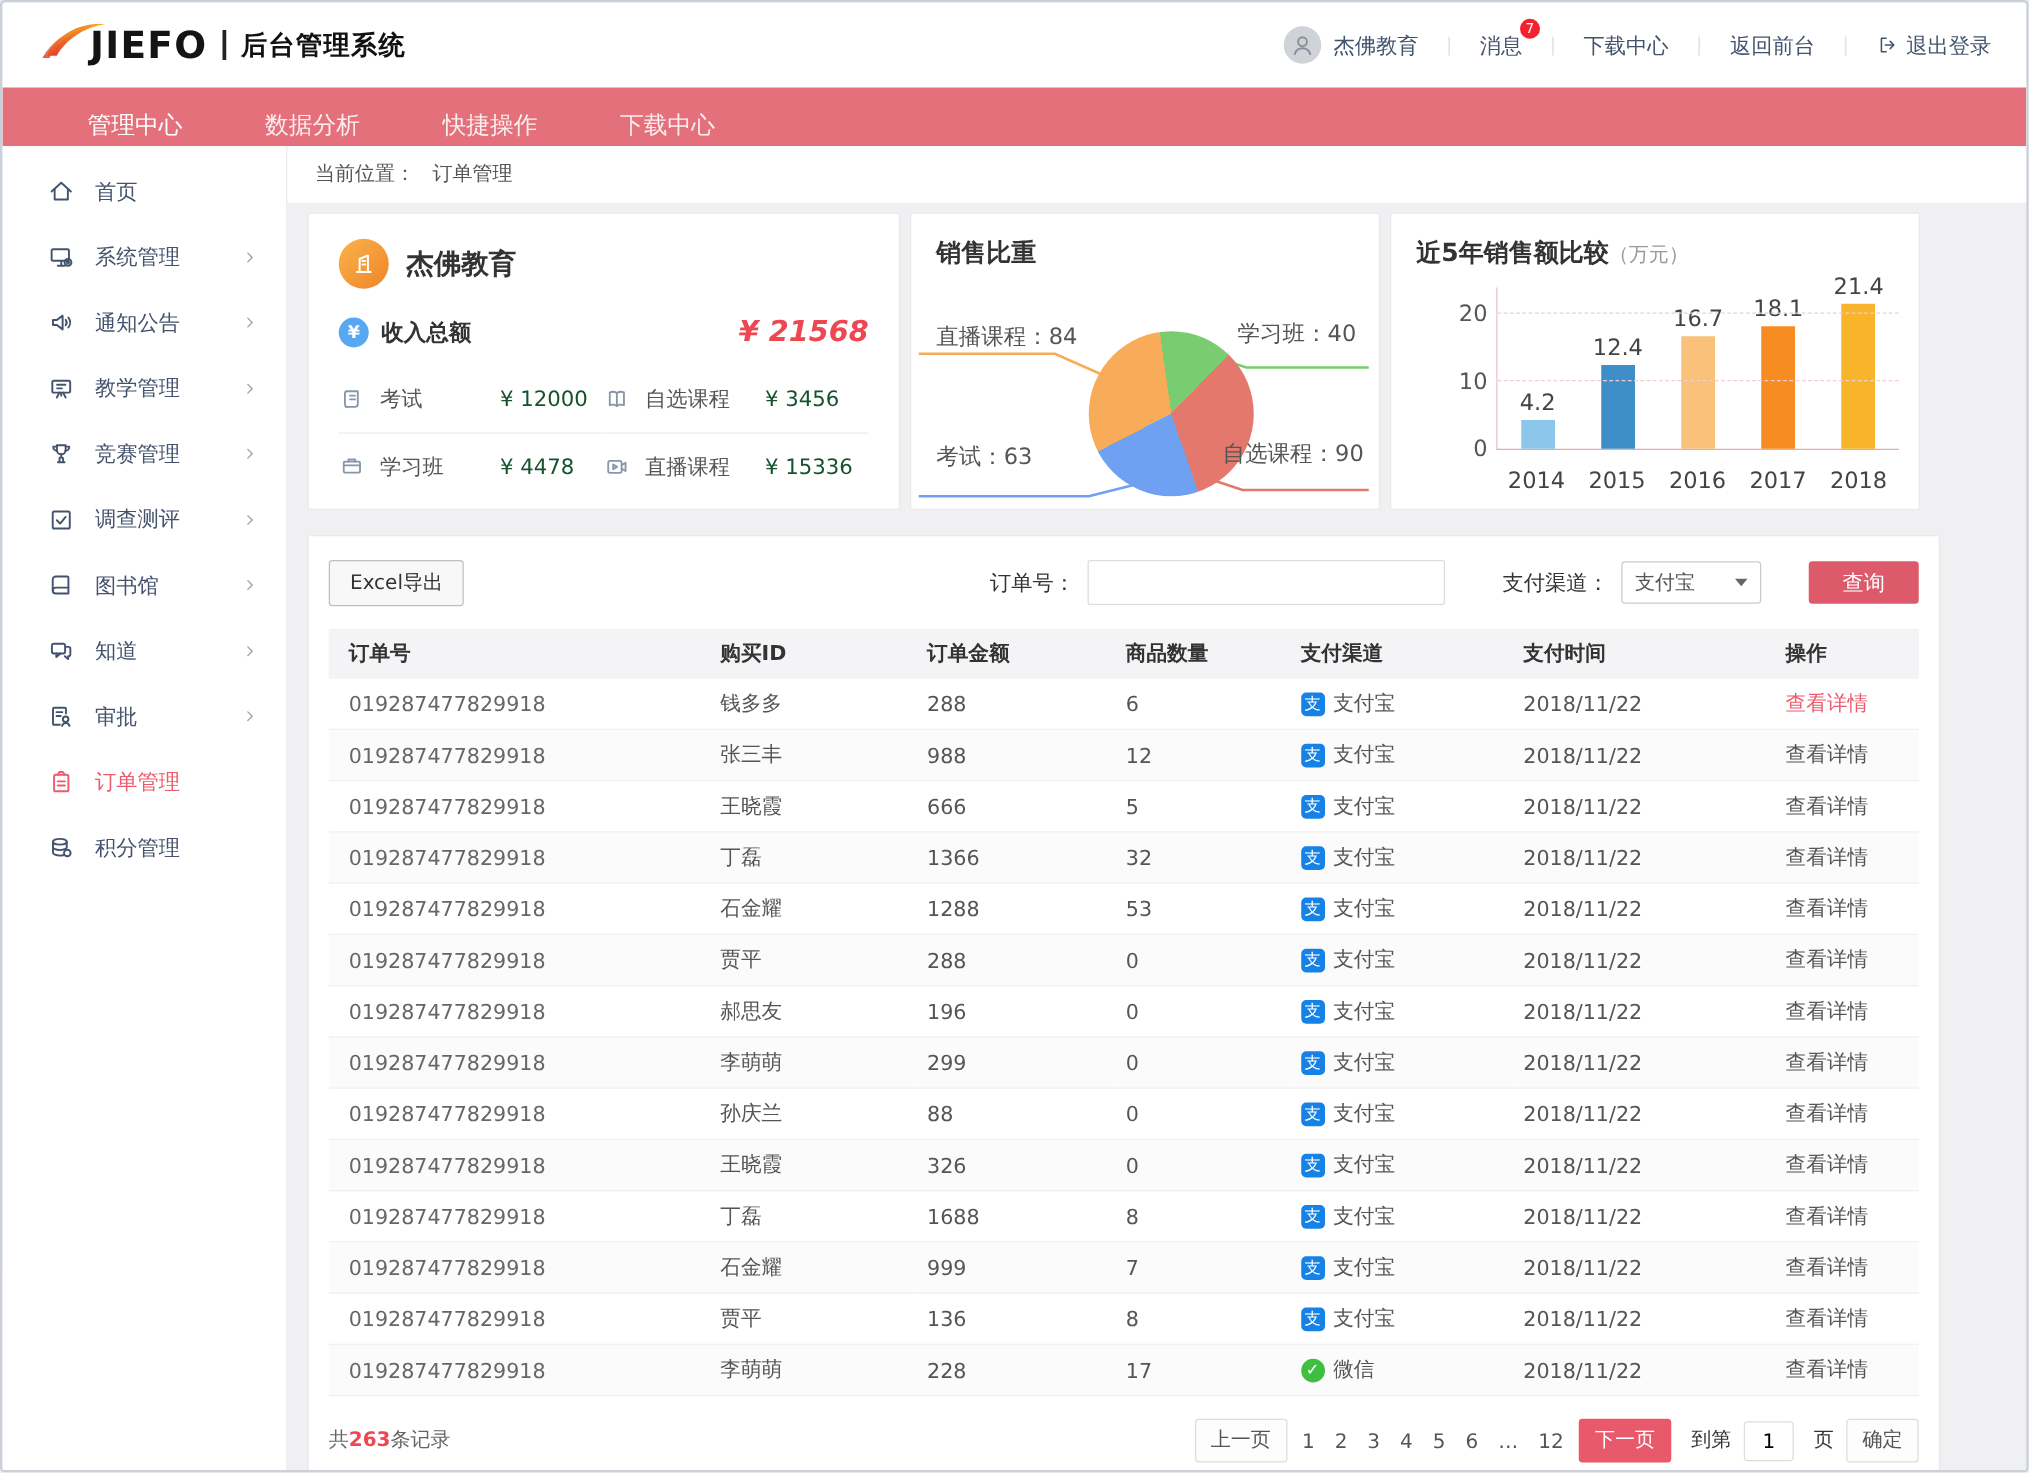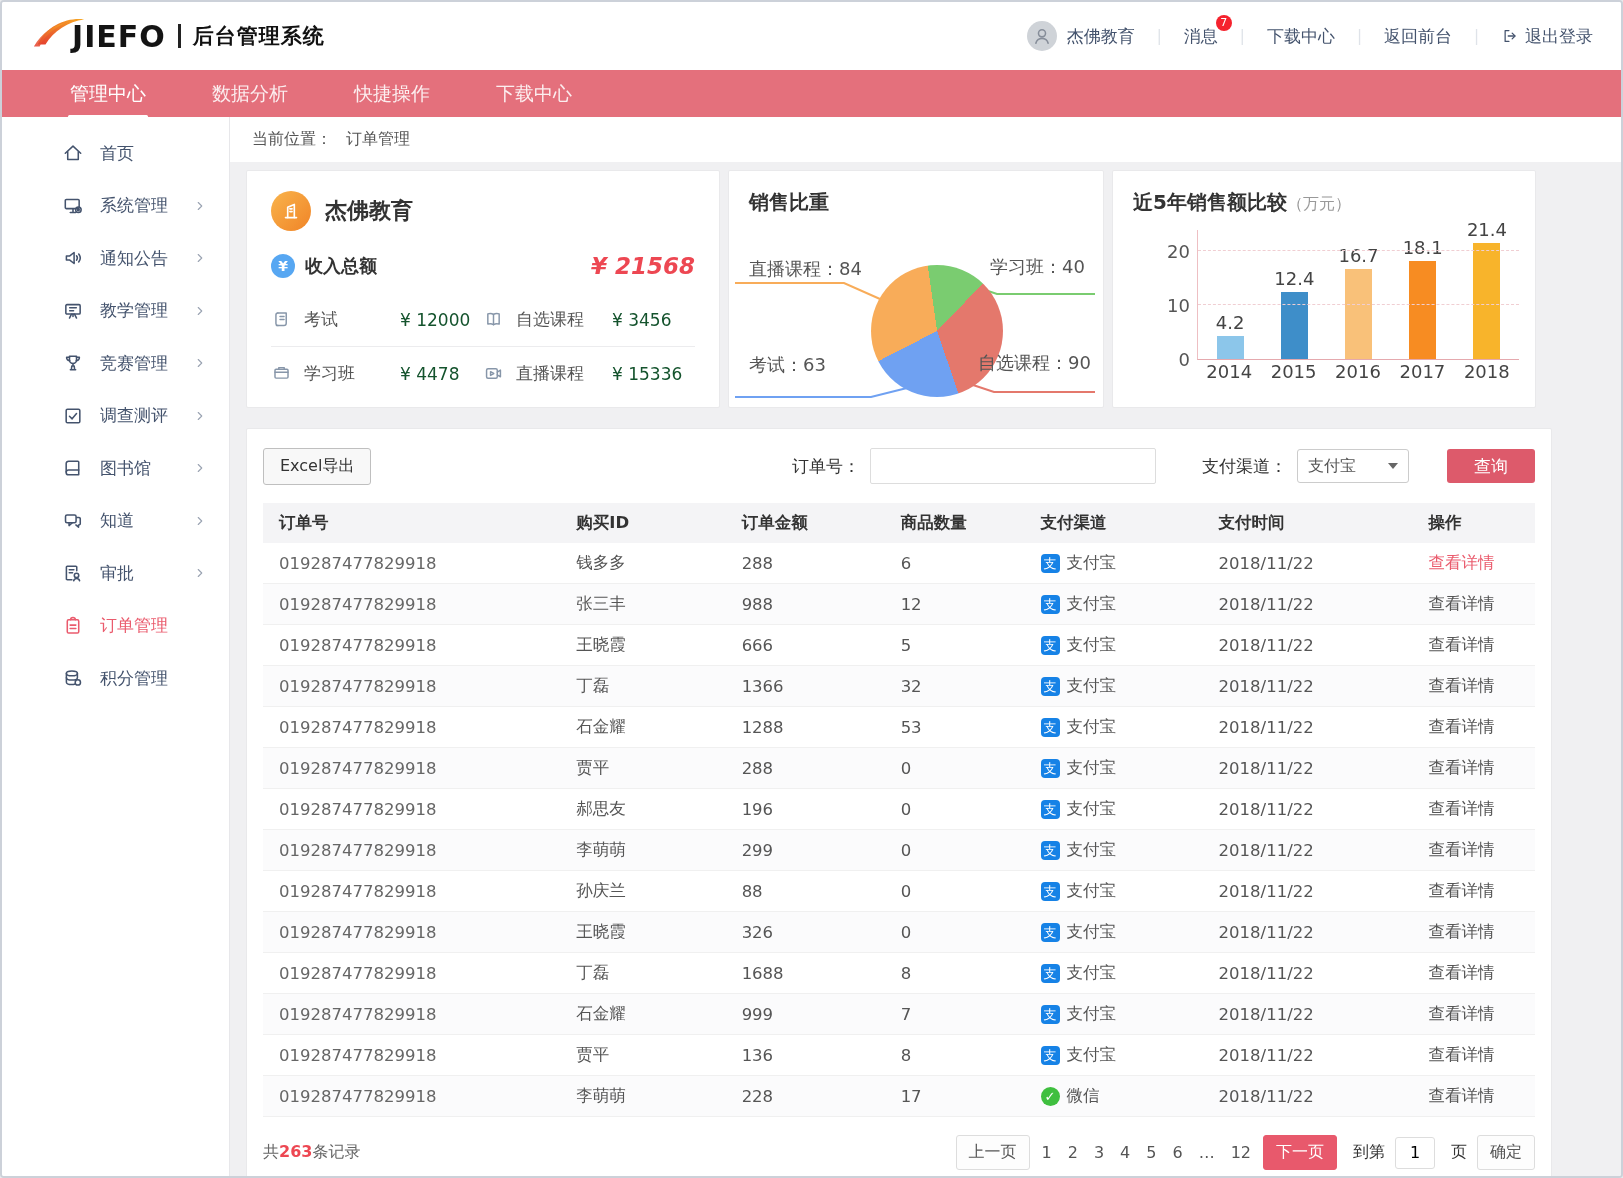--- a/index.html
+++ b/index.html
@@ -23,30 +23,30 @@
   .avatar svg { width:22px; height:22px; }
   .messages { position:relative; cursor:pointer; }
   .badge { position:absolute; top:-10px; right:-14px; min-width:16px; height:16px; background:#f5222d;
            color:#fff; font-size:11px; border-radius:50%; display:flex; align-items:center; justify-content:center; }
   .top-link { cursor:pointer; display:flex; align-items:center; }
   .logout-ic { width:18px; height:18px; margin-right:6px; }
 
   svg.ic { fill:none; stroke:currentColor; stroke-width:1.4; stroke-linecap:round; stroke-linejoin:round; }
 
   
-  .mainnav { height:47px; background:#e4707c; display:flex; align-items:center; padding-left:66px; gap:62px; flex:0 0 auto; }
+  .mainnav { height:47px; background:#e4707c; display:flex; align-items:flex-end; padding-left:66px; gap:62px; flex:0 0 auto; }
   .nav-tab { color:rgba(255,255,255,.88); font-size:19px; cursor:pointer; position:relative; padding:4px 2px; }
   .nav-tab.active { color:#fff; }
   .nav-tab.active::after { content:""; position:absolute; left:0; right:0; bottom:-7px; height:3px; background:#fff; border-radius:2px; }
 
   
   .body-row { flex:1; display:flex; min-height:0; }
   .sidebar { width:228px; background:#fff; border-right:1px solid #e7e7ea; flex:0 0 auto; padding-top:10px; }
   .side-item { list-style:none; height:52.5px; display:flex; align-items:center; padding-left:36px;
-               color:#44536d; font-size:17px; cursor:pointer; position:relative;margin-left:24px; }
+               color:#44536d; font-size:17px; cursor:pointer; position:relative; }
   .side-item .s-ico { width:22px; height:22px; margin-right:16px; display:flex; }
   .side-item .s-ico svg { width:22px; height:22px; }
   .side-item .chev { position:absolute; right:22px; color:#9aa3b2; display:flex; }
   .side-item .chev svg { width:14px; height:14px; stroke-width:1.6; }
   .side-item.active { color:#ea5b6d; }
 
   .main { flex:1; background:#f0f0f2; display:flex; flex-direction:column; min-width:0; }
   .breadcrumb { height:45px; background:#fff; display:flex; align-items:center; padding-left:22px;
                 font-size:16px; color:#555; margin-bottom:8px; flex:0 0 auto; }
   .breadcrumb .cur { margin-left:14px; color:#555; }
@@ -90,21 +90,21 @@
   .bar-card { width:424px; padding:18px 0 0 20px; }
   .bar-title-suffix { font-size:16px; color:#999; font-weight:400; }
   .bar-chart { margin-top:14px; padding-left:64px; position:relative; }
   .bar-area { width:322px; height:130px; border-left:1px solid #eebfc3; border-bottom:1px solid #e5a9ae;
               display:flex; align-items:flex-end; position:relative; }
   .gridline { position:absolute; left:0; right:0; border-top:1px dashed #f0ced2; }
   .ytick { position:absolute; width:40px; left:-48px; text-align:right; font-size:18px; color:#555; }
   .bar-col { flex:1; display:flex; flex-direction:column; align-items:center; justify-content:flex-end; }
   .bar-val { font-size:18px; color:#444; margin-bottom:3px; }
   .bar { width:27px; }
-  .bar-years { width:322px; display:flex; margin-top:1px; }
+  .bar-years { width:322px; display:flex; margin-top:14px; }
   .bar-years span { flex:1; text-align:center; font-size:18px; color:#444; }
 
   
   .panel { margin:20px 0 0 16px; width:1306px; background:#fff; border:1px solid #e9e9eb; border-radius:2px;
            padding:14px 16px 24px 16px; flex:0 0 auto; }
   .toolbar { display:flex; align-items:center; height:46px; margin-bottom:14px; }
   .btn-plain { background:#f8f8f8; border:1px solid #bfbfbf; border-radius:3px; padding:7px 16px;
                font-size:16px; color:#333; cursor:pointer; font-family:inherit; }
   .tb-label { font-size:17px; color:#333; }
   .order-input { width:286px; height:36px; border:1px solid #ddd; border-radius:2px; margin-left:10px;

